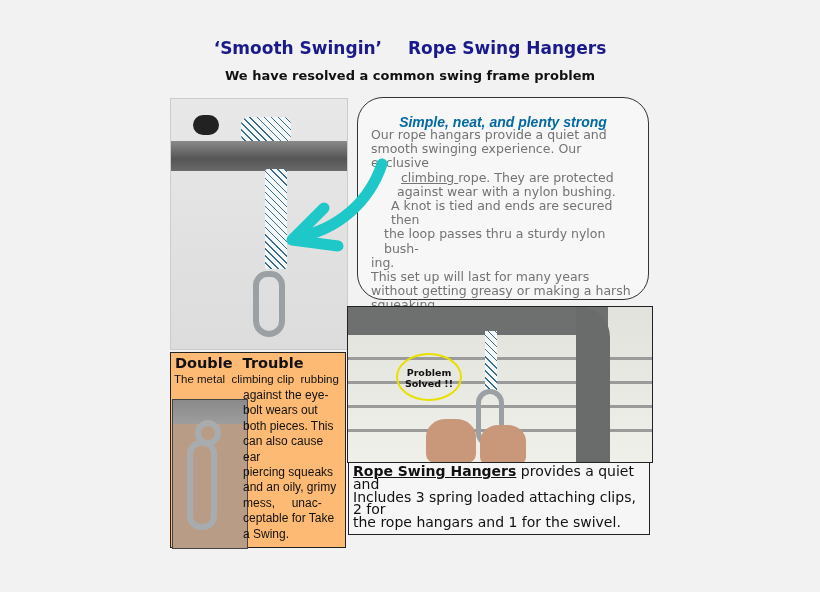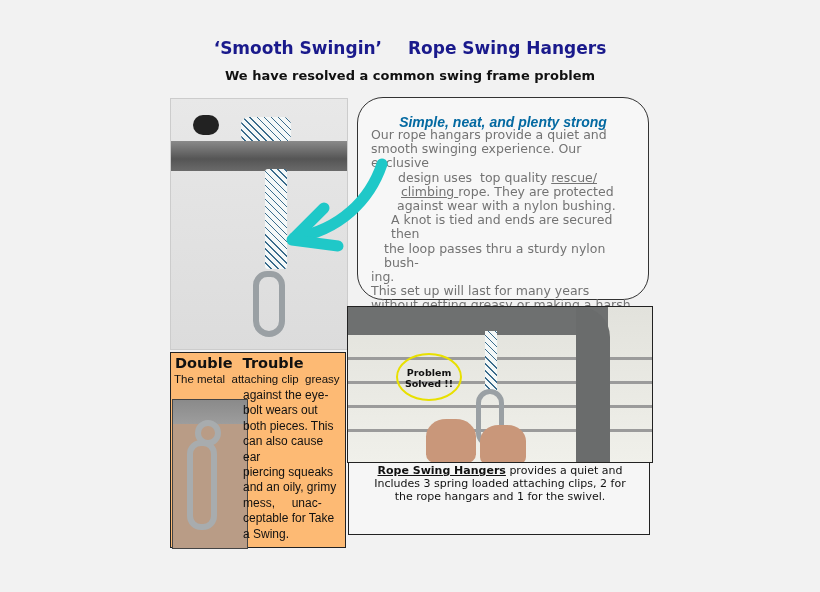--- a/index.html
+++ b/index.html
@@ -28,21 +28,21 @@
   .solved{position:absolute;left:48px;top:46px;width:66px;height:48px;border:2.5px solid #e8e000;border-radius:50%;box-sizing:border-box;text-align:center;font-size:9.5px;font-weight:bold;line-height:11px;padding-top:12px;color:#111;}
   .dt-box{position:absolute;left:170px;top:352px;width:176px;height:196px;border:1.5px solid #222;background:#fdba74;box-sizing:border-box;}
   .dt-title{position:absolute;left:4px;top:2px;font-size:14.5px;font-weight:bold;color:#111;}
   .dt-first{position:absolute;left:3px;top:20px;font-family:"Liberation Sans",sans-serif;font-size:11.5px;color:#111;white-space:nowrap;}
   .dt-body{position:absolute;left:72px;top:35px;width:98px;font-family:"Liberation Sans",sans-serif;font-size:12px;line-height:15.4px;color:#111;}
   .photo3{position:absolute;left:1px;top:46px;width:74px;height:148px;background:#b99c86;border:1px solid #444;overflow:hidden;}
   .p3-top{position:absolute;left:0;top:0;width:74px;height:24px;background:linear-gradient(#8a8a8a,#9d9d9d);}
   .p3-ring{position:absolute;left:22px;top:20px;width:26px;height:26px;border:6px solid #a8acae;border-radius:50%;box-sizing:border-box;}
   .p3-clip{position:absolute;left:14px;top:40px;width:30px;height:90px;border:6px solid #a8acae;border-radius:14px;box-sizing:border-box;}
   .rsh-box{position:absolute;left:348px;top:462px;width:302px;height:73px;border:1.5px solid #222;background:#f6f6f6;box-sizing:border-box;}
-  .rsh-text{position:absolute;left:4px;top:2px;width:294px;font-size:11px;line-height:12.8px;color:#111;text-align:center;}
+  .rsh-text{position:absolute;left:4px;top:2px;width:294px;font-size:14px;line-height:12.8px;color:#111;}
   .rsh-text b{text-decoration:underline;}
 </style>
 </head>
 <body>
 
 <div class="title">
   <span>‘Smooth Swingin’</span>
   <span>Rope Swing Hangers</span>
 </div>
 <div class="subtitle">We have resolved a common swing frame problem</div>
@@ -53,21 +53,20 @@
   <div class="bar"></div>
   <div class="rope"></div>
   <div class="clip"></div>
 </div>
 
 <div class="callout">
   <div class="callout-head">Simple, neat, and plenty strong</div>
   <div class="callout-body">
     <div>Our rope hangars provide a quiet and</div>
     <div>smooth swinging experience. Our exclusive</div>
-    <div style="padding-left:27px"><span style="white-space:pre">design uses  top quality </span><span class="u">rescue/</span></div>
     <div style="padding-left:30px"><span class="u">climbing </span><span>rope. They are protected</span></div>
     <div style="padding-left:26px">against wear with a nylon bushing.</div>
     <div style="padding-left:20px">A knot is tied and ends are secured then</div>
     <div style="padding-left:13px">the loop passes thru a sturdy nylon bush-</div>
     <div>ing.</div>
     <div>This set up will last for many years</div>
     <div>without getting greasy or making a harsh</div>
     <div>squeaking</div>
   </div>
 </div>
@@ -89,21 +88,21 @@
   <div class="hand" style="left:78px;top:112px;width:50px;height:44px"></div>
   <div class="hand" style="left:132px;top:118px;width:46px;height:40px"></div>
   <div class="solved">
     <div>Problem</div>
     <div>Solved !!</div>
   </div>
 </div>
 
 <div class="dt-box">
   <div class="dt-title" style="white-space:pre">Double  Trouble</div>
-  <div class="dt-first" style="white-space:pre">The metal  attaching clip  greasy</div>
+  <div class="dt-first" style="white-space:pre">The metal  climbing clip  rubbing</div>
   <div class="photo3">
     <div class="p3-top"></div>
     <div class="p3-ring"></div>
     <div class="p3-clip"></div>
   </div>
   <div class="dt-body">
     <div>against the eye-</div>
     <div>bolt wears out</div>
     <div>both pieces. This</div>
     <div>can also cause ear</div>

